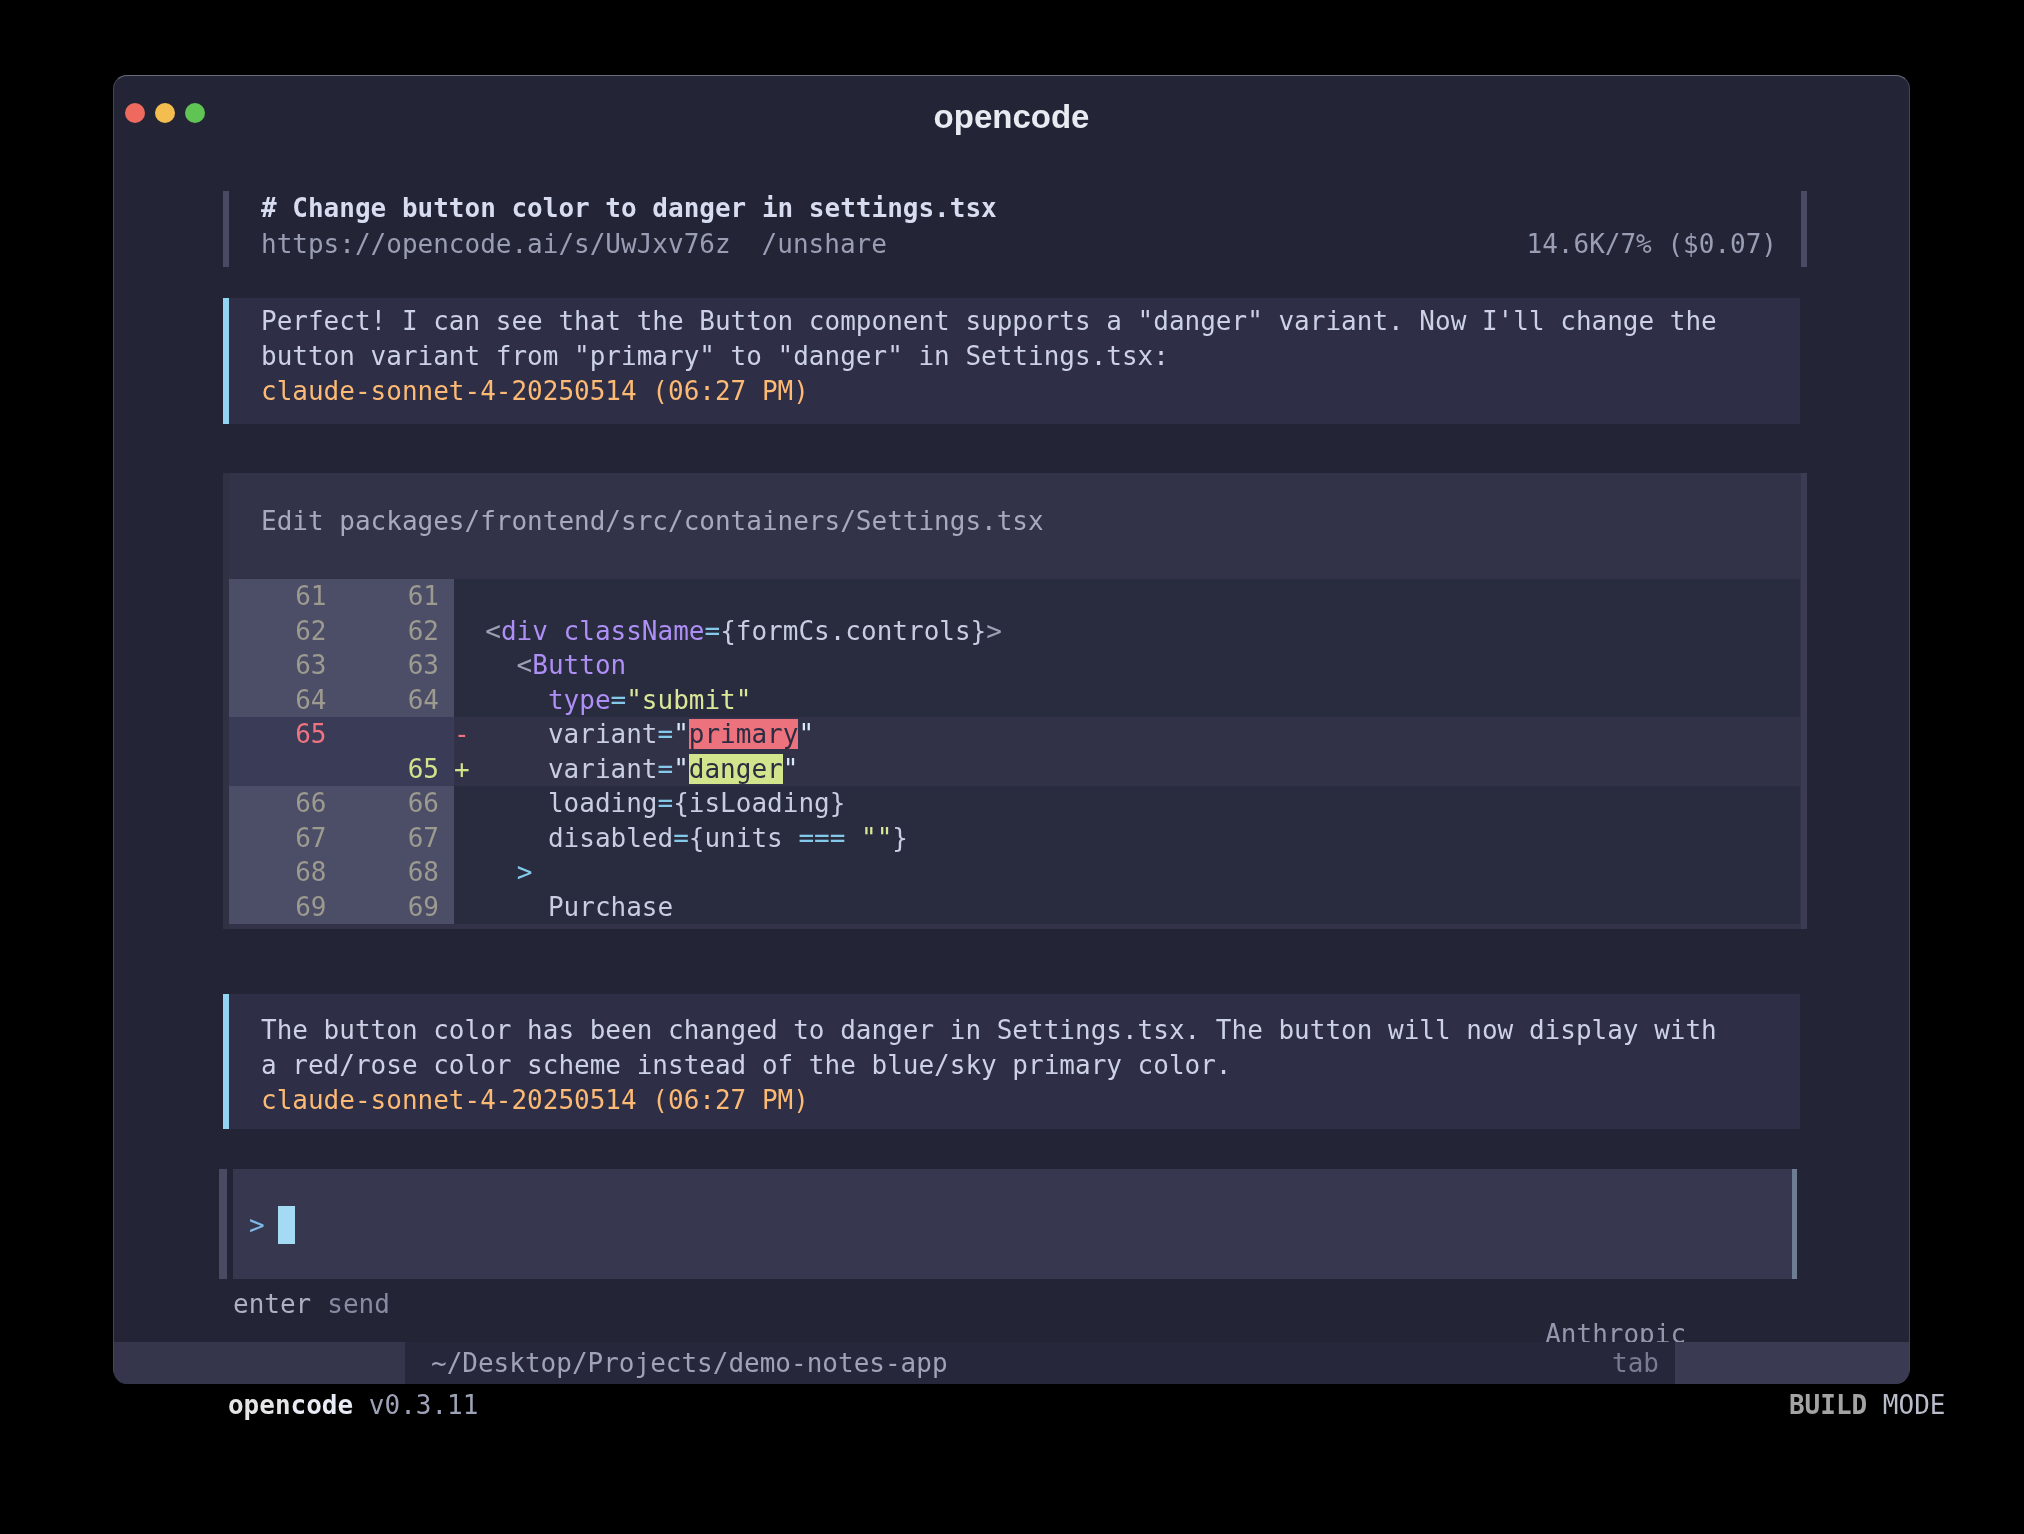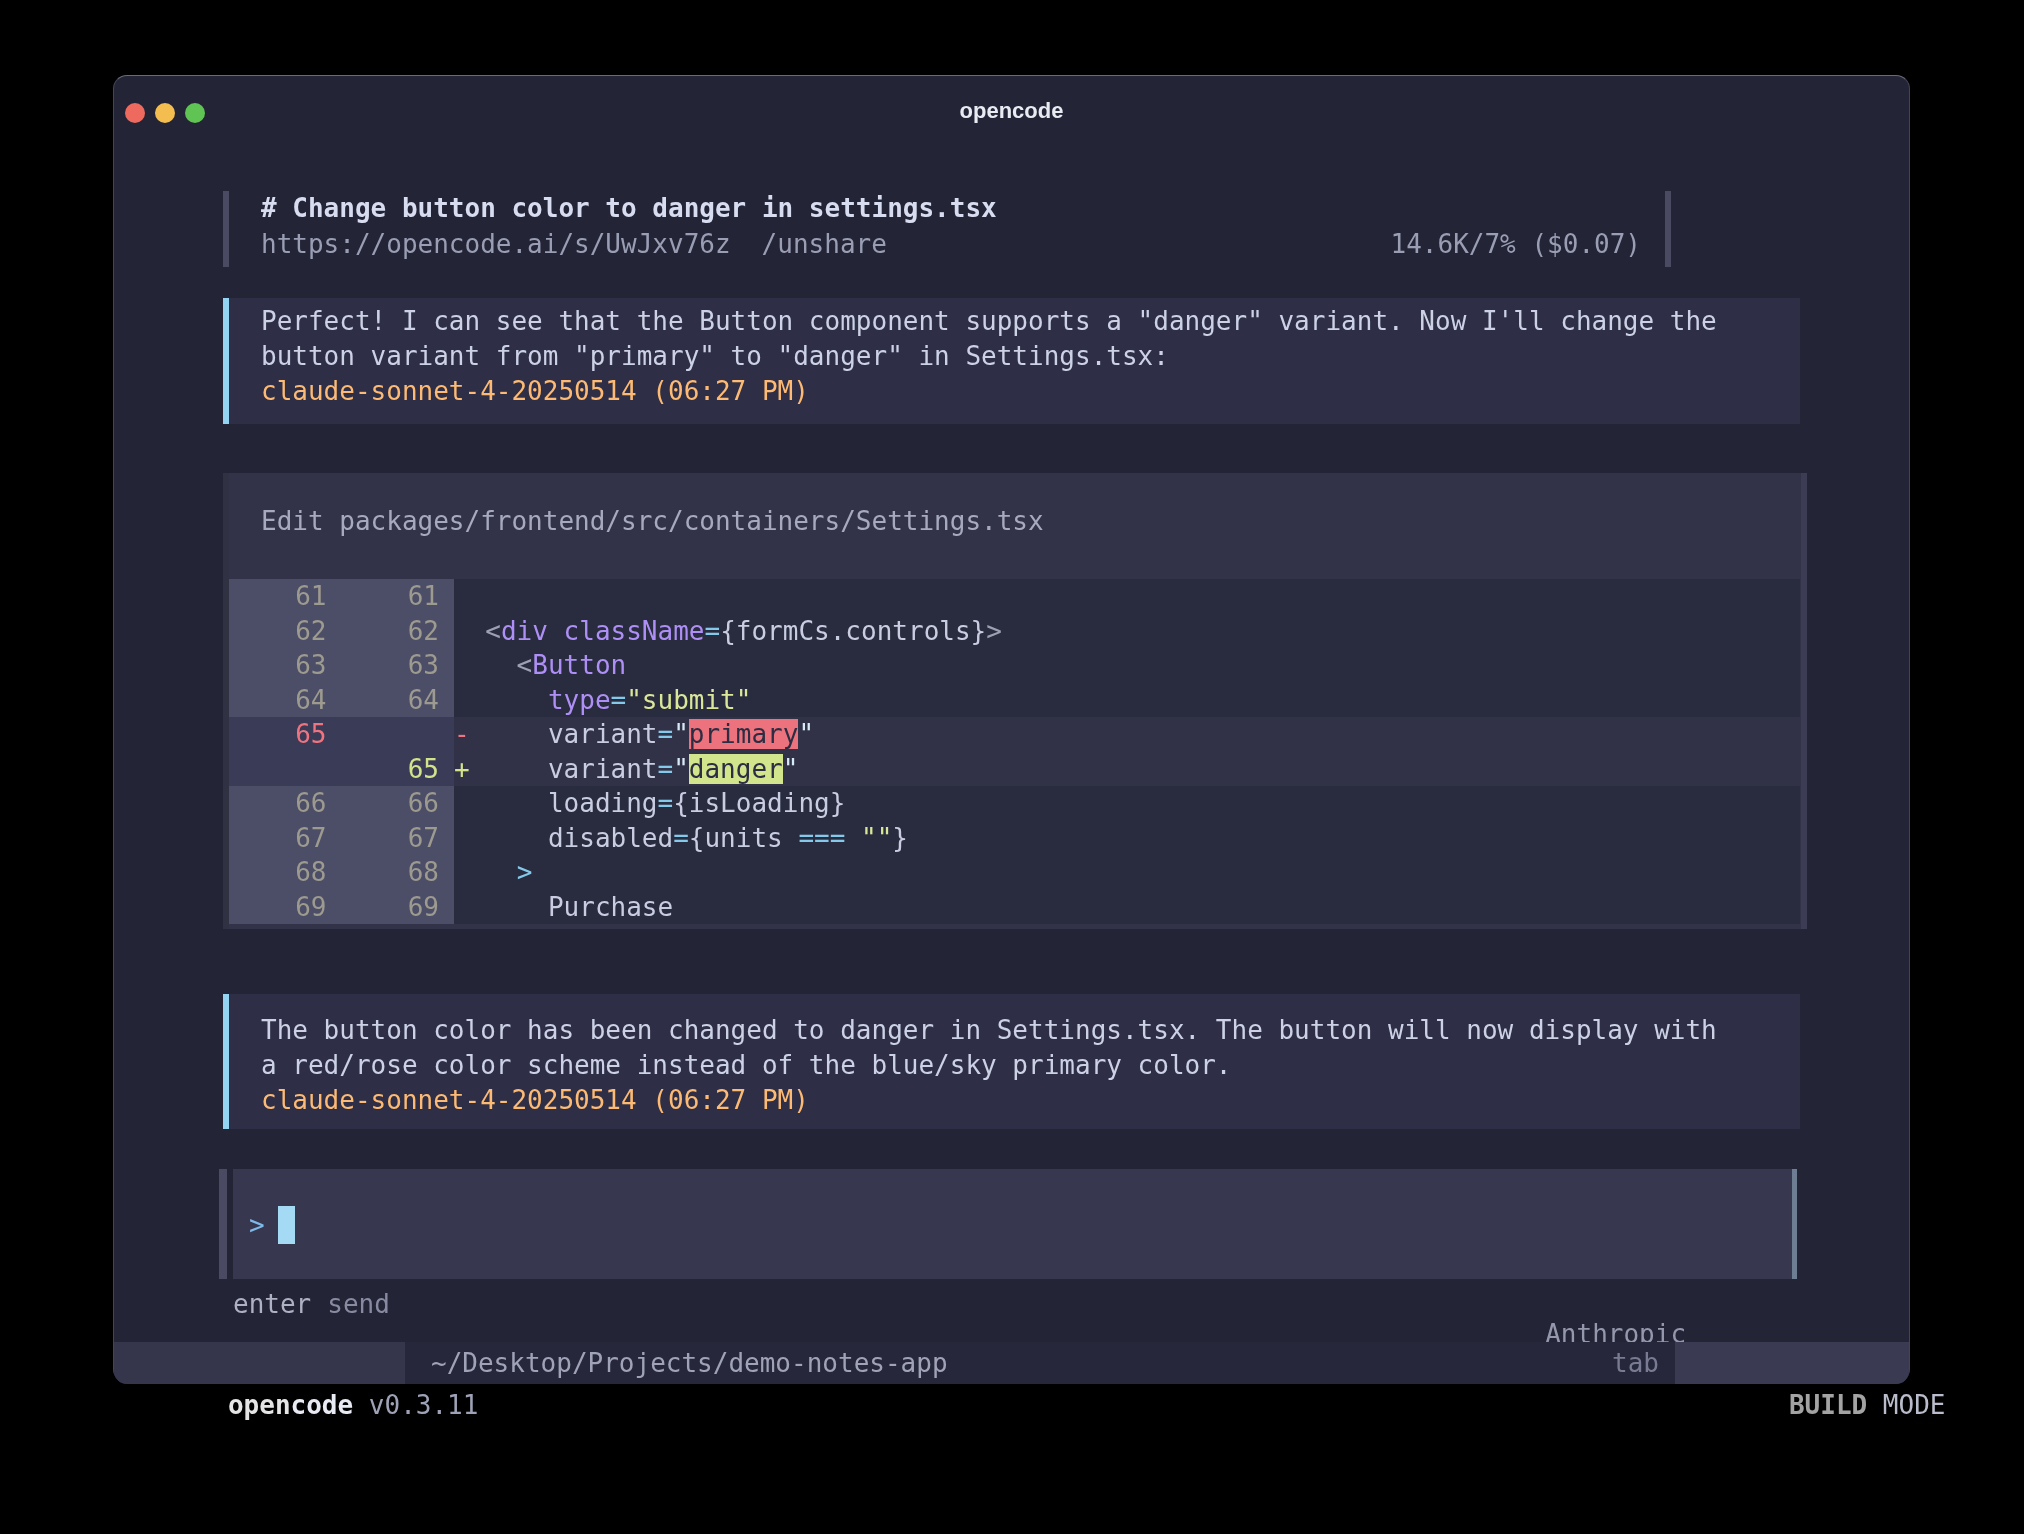--- a/index.html
+++ b/index.html
@@ -14,24 +14,24 @@
   }
   
   .lights{position:absolute;left:11px;top:27px;display:flex;gap:10px;}
   .light{width:20px;height:20px;border-radius:50%;}
   .light.red{background:#ee6a5e;}
   .light.yellow{background:#f4bd50;}
   .light.green{background:#5fc454;}
   .win-title{
     position:absolute;left:0;top:22px;width:100%;text-align:center;
     font-family:"Liberation Sans","DejaVu Sans",sans-serif;font-weight:bold;
-    font-size:22px;color:#e9ebf3;
+    font-size:33px;color:#e9ebf3;
   }
   
-  .hdr{position:absolute;left:109px;top:113px;width:1448px;height:80px;}
+  .hdr{position:absolute;left:109px;top:113px;width:1584px;height:80px;}
   .hdr .vbar{position:absolute;top:2px;bottom:2px;width:6px;background:#4a4b62;}
   .hdr .vbar.left{left:0;}
   .hdr .vbar.right{right:0;}
   .hdr-title{position:absolute;left:38px;top:4px;font-weight:bold;color:#d8dcf0;white-space:pre;}
   .hdr-sub{position:absolute;left:38px;right:30px;top:40px;display:flex;align-items:baseline;white-space:pre;}
   .hdr-url{color:#9a9eb4;}
   .hdr-unshare{color:#9a9eb4;margin-left:31px;}
   .hdr-stats{margin-left:auto;color:#9a9eb4;}
   
   .msg{position:absolute;left:109px;width:1577px;background:#2e2f46;

